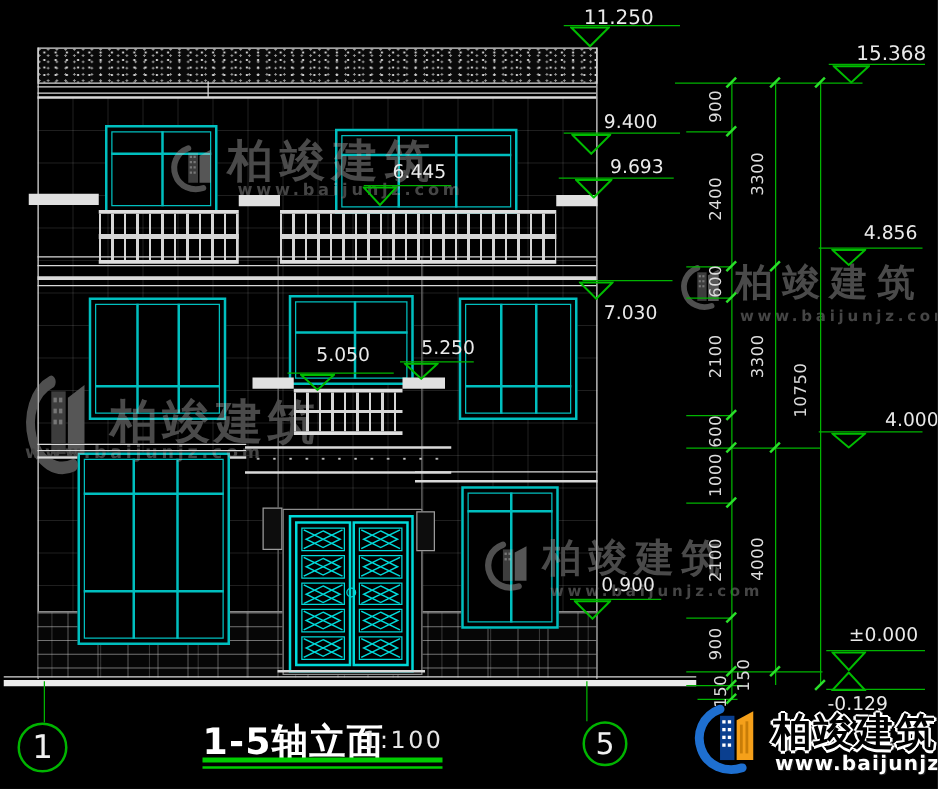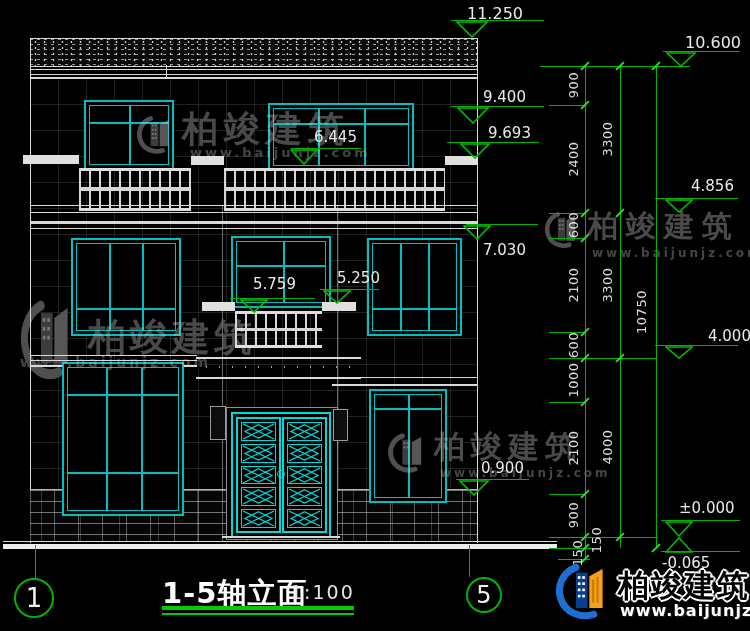--- a/index.html
+++ b/index.html
@@ -300,33 +300,33 @@
       <path d="M1 1 L27 1 L14 14 Z" fill="none" stroke="#00bc00" stroke-width="1.6"></path>
     </svg>
   <div class="etext" style="left:483px;top:241px">7.030</div>
 
   <div class="etext" style="left:337px;top:269px">5.250</div>
   <div class="ghl" style="left:320px;top:289px;width:59px"></div>
   <svg class="tri" style="left:323px;top:290px" width="28" height="14" viewBox="0 0 28 14">
       <path d="M1 1 L27 1 L14 13 Z" fill="none" stroke="#00bc00" stroke-width="1.6"></path>
     </svg>
 
-  <div class="etext" style="left:253px;top:275px">5.759</div>
+  <div class="etext" style="left:253px;top:275px">5.050</div>
   <div class="ghl" style="left:230px;top:298px;width:85px"></div>
   <svg class="tri" style="left:240px;top:299px" width="28" height="14" viewBox="0 0 28 14">
       <path d="M1 1 L27 1 L14 13 Z" fill="none" stroke="#00bc00" stroke-width="1.6"></path>
     </svg>
 
   <div class="etext" style="left:481px;top:459px">0.900</div>
   <div class="ghl" style="left:456px;top:479px;width:73px"></div>
   <svg class="tri" style="left:459px;top:480px" width="30" height="16" viewBox="0 0 30 16">
       <path d="M1 1 L29 1 L15 15 Z" fill="none" stroke="#00bc00" stroke-width="1.6"></path>
     </svg>
 
-  <div class="etext" style="left:685px;top:33px;font-size:16px">10.600</div>
+  <div class="etext" style="left:685px;top:33px;font-size:16px">15.368</div>
   <div class="ghl" style="left:663px;top:51px;width:77px"></div>
   <svg class="tri" style="left:666px;top:52px" width="30" height="15" viewBox="0 0 30 15">
       <path d="M1 1 L29 1 L15 14 Z" fill="none" stroke="#00bc00" stroke-width="1.6"></path>
     </svg>
 
   <div class="etext" style="left:691px;top:177px">4.856</div>
   <div class="ghl" style="left:655px;top:198px;width:83px"></div>
   <svg class="tri" style="left:665px;top:199px" width="28" height="14" viewBox="0 0 28 14">
       <path d="M1 1 L27 1 L14 13 Z" fill="none" stroke="#00bc00" stroke-width="1.6"></path>
     </svg>
@@ -339,21 +339,21 @@
 
   <div class="etext" style="left:679px;top:499px">±0.000</div>
   <div class="ghl" style="left:661px;top:520px;width:79px"></div>
   <svg class="tri" style="left:665px;top:521px" width="28" height="16" viewBox="0 0 28 16">
       <path d="M1 1 L27 1 L14 15 Z" fill="none" stroke="#00bc00" stroke-width="1.6"></path>
     </svg>
   <svg class="tri" style="left:665px;top:537px" width="28" height="16" viewBox="0 0 28 16">
       <path d="M1 15 L27 15 L14 1 Z" fill="none" stroke="#00bc00" stroke-width="1.6"></path>
     </svg>
   <div class="ghl" style="left:661px;top:551px;width:79px"></div>
-  <div class="etext" style="left:662px;top:554px">-0.065</div>
+  <div class="etext" style="left:662px;top:554px">-0.129</div>
 
   <div class="gvl" style="left:585px;top:66px;height:493px"></div>
   <div class="gvl" style="left:620px;top:66px;height:482px"></div>
   <div class="gvl" style="left:656px;top:66px;height:482px"></div>
   <div class="ghl" style="left:540px;top:66px;width:150px"></div>
   <div class="ghl" style="left:549px;top:105px;width:36px"></div>
   <div class="ghl" style="left:549px;top:213px;width:36px"></div>
   <div class="ghl" style="left:549px;top:238px;width:36px"></div>
   <div class="ghl" style="left:549px;top:332px;width:36px"></div>
   <div class="ghl" style="left:549px;top:358px;width:107px"></div>

